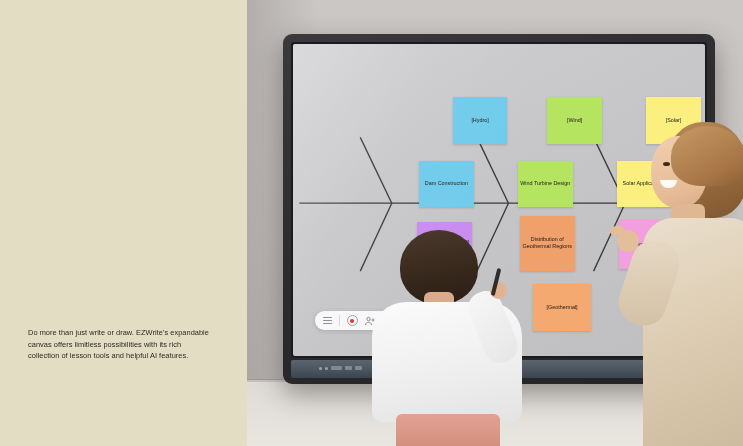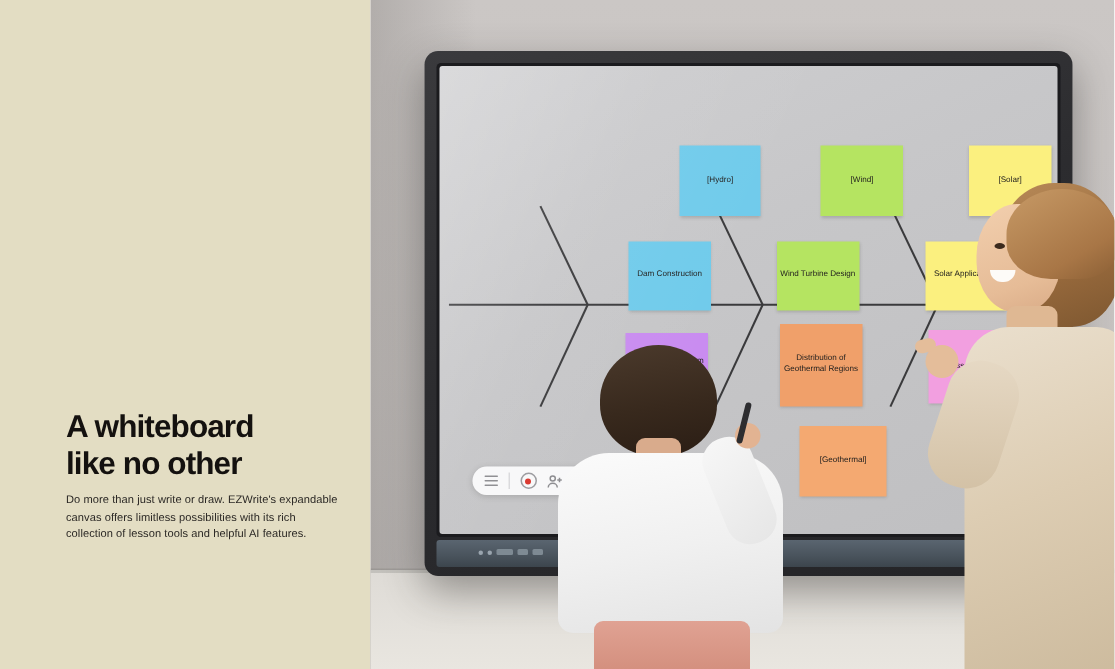--- a/index.html
+++ b/index.html
@@ -15,21 +15,21 @@
     position:absolute;left:0;top:0;width:247px;height:446px;
     background:#e3ddc3;
   }
   .headline{
     position:absolute;left:44px;top:272px;width:200px;
     font-size:21px;line-height:25px;font-weight:bold;
     letter-spacing:-0.6px;color:#14110f;
   }
   .headline .l2{display:block;}
   .body-copy{
-    position:absolute;left:44px;top:327px;width:186px;
+    position:absolute;left:28px;top:327px;width:186px;
     font-size:7.4px;line-height:11.6px;color:#2a2724;
     letter-spacing:0.05px;
   }
 
   
   .scene{
     position:absolute;left:247px;top:0;width:496px;height:446px;
     overflow:hidden;
     background:linear-gradient(180deg,#cbc7c5 0%,#c6c2c0 55%,#bdb9b7 100%);
   }
@@ -193,24 +193,20 @@
     position:absolute;left:-33px;top:104px;width:14px;height:9px;border-radius:5px;
     background:#e4bd9a;transform:rotate(-12deg);
   }
 </style>
 </head>
 <body>
 
 <div class="page">
 
   <div class="left-panel">
-    <div class="headline">
-      <span>A whiteboard</span>
-      <span class="l2">like no other</span>
-    </div>
     <div class="body-copy">Do more than just write or draw. EZWrite's expandable canvas offers limitless possibilities with its rich collection of lesson tools and helpful AI features.</div>
   </div>
 
   <div class="scene">
     <div class="wall-shadow"></div>
     <div class="floor"></div>
     <div class="floor-edge"></div>
 
     <div class="display">
       <div class="bezel"></div>

